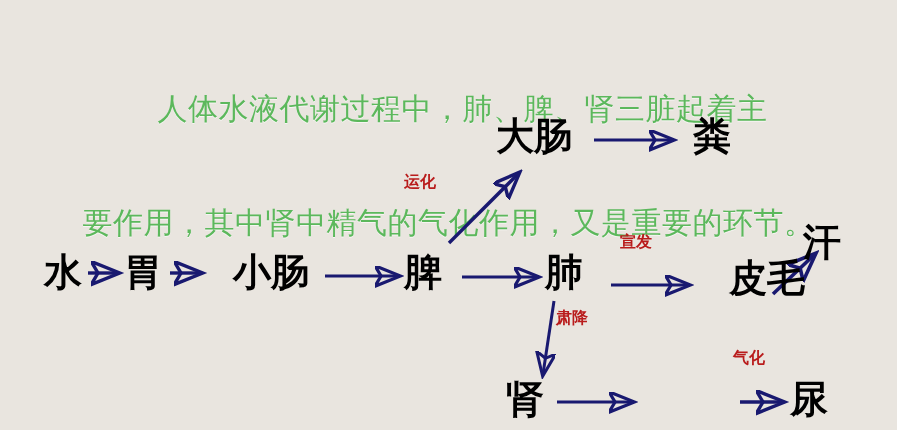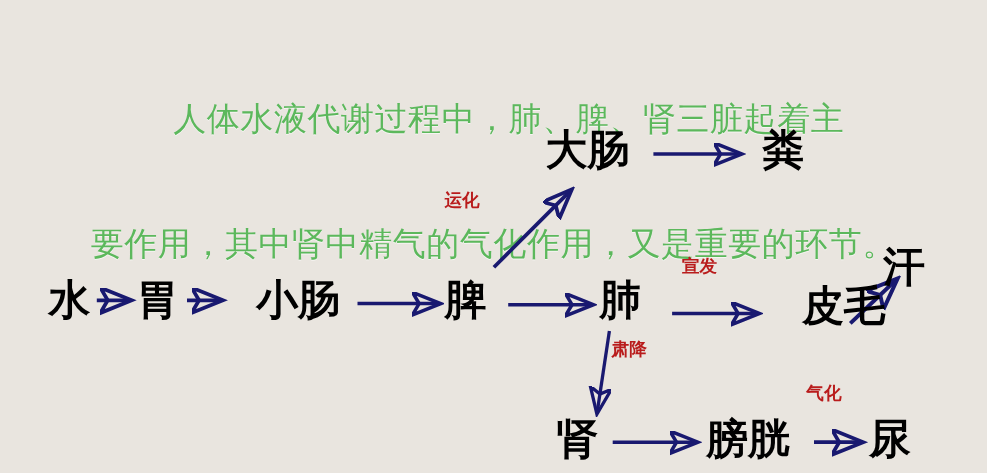--- a/index.html
+++ b/index.html
@@ -133,21 +133,20 @@
   <div class="node" style="left:697px; top:256px;margin-left:32px;">皮毛</div>
 
   <div class="node" style="left:803px; top:220px;">汗</div>
 
   <div class="node" style="left:496px; top:114px;">大肠</div>
 
   <div class="node" style="left:693px; top:114px;">粪</div>
 
   <div class="node" style="left:506px; top:377px;">肾</div>
 
-  <div class="node" style="left:642px; top:377px;">膀胱</div>
 
   <div class="node" style="left:790px; top:377px;">尿</div>
 
   <div class="edge-label" style="left:404px; top:172px;">运化</div>
 
   <div class="edge-label" style="left:620px; top:232px;">宣发</div>
 
   <div class="edge-label" style="left:556px; top:308px;">肃降</div>
 
   <div class="edge-label" style="left:733px; top:348px;">气化</div>

